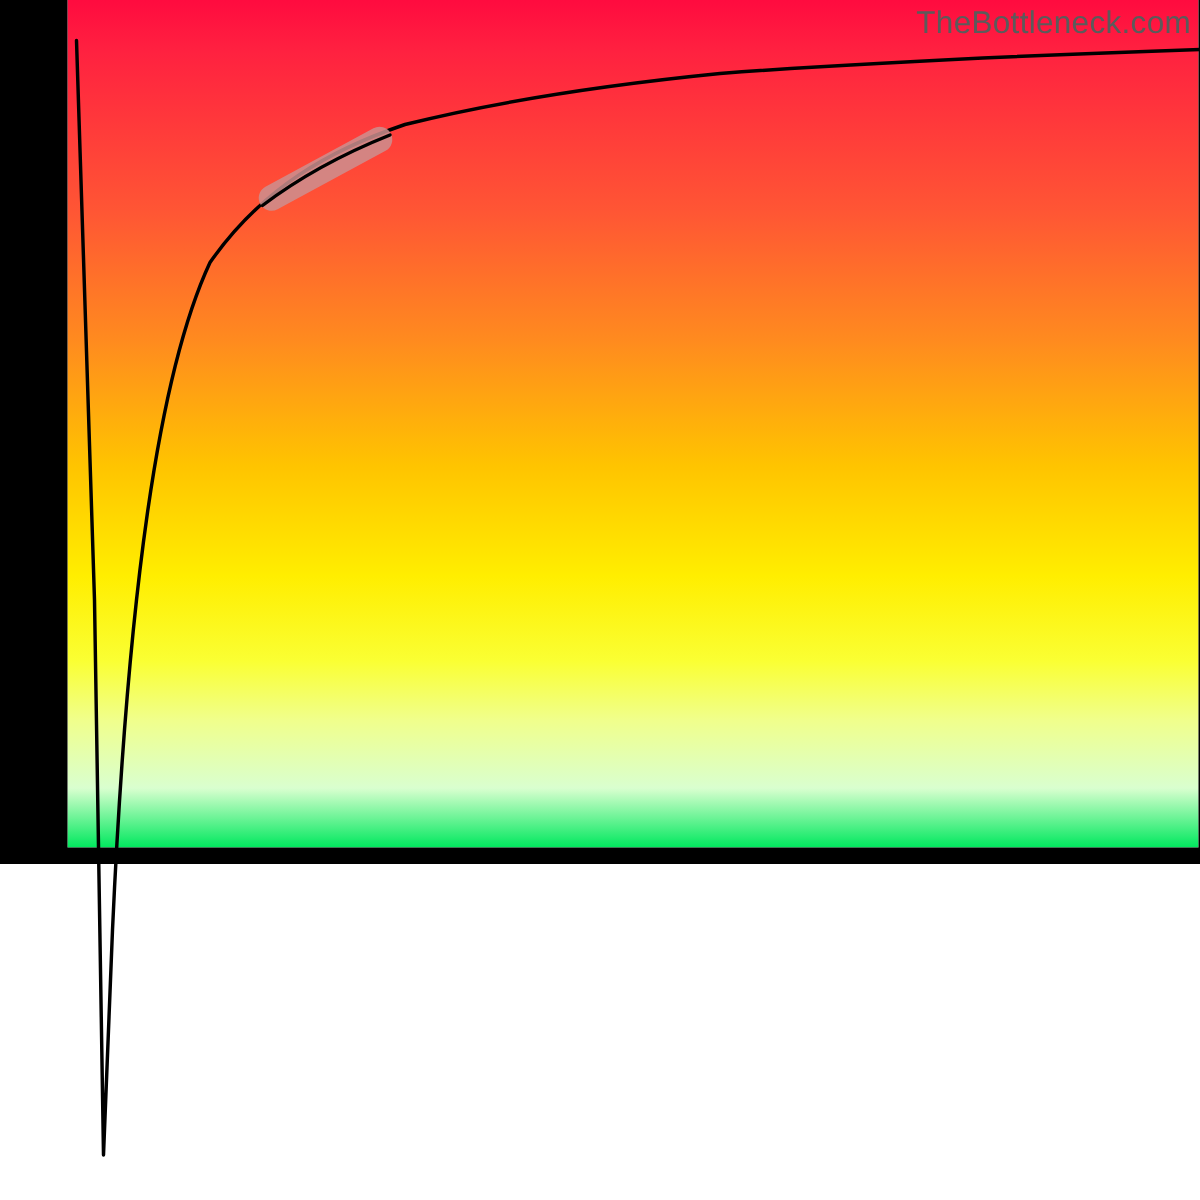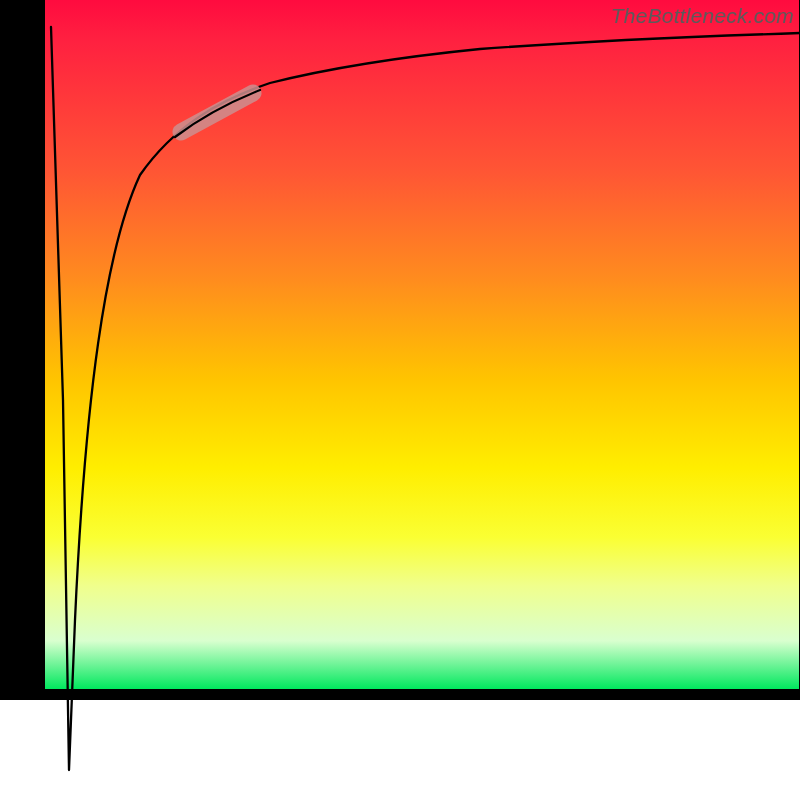--- a/index.html
+++ b/index.html
@@ -6,22 +6,21 @@
     margin: 0;
     padding: 0;
     width: 800px;
     height: 800px;
     overflow: hidden;
     background: #fff;
   }
   .stage {
     position: relative;
     width: 800px;
-    height: 700px;
-    font-style: italic;
+    height: 576px;
   }
   
   .left-band {
     position: absolute;
     left: 0;
     top: 0;
     width: 45px;
     height: 100%;
     background: #000;
   }

